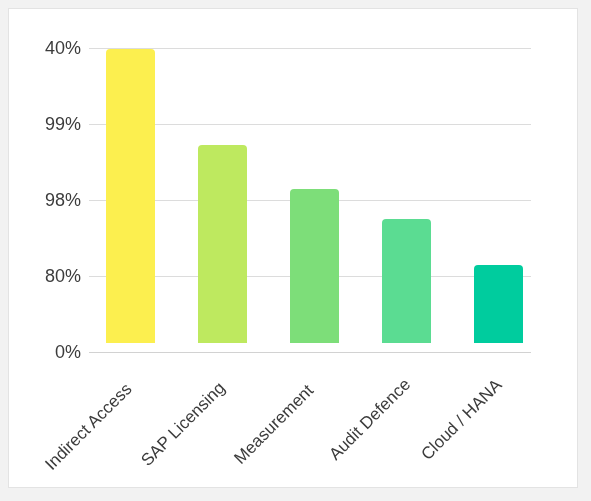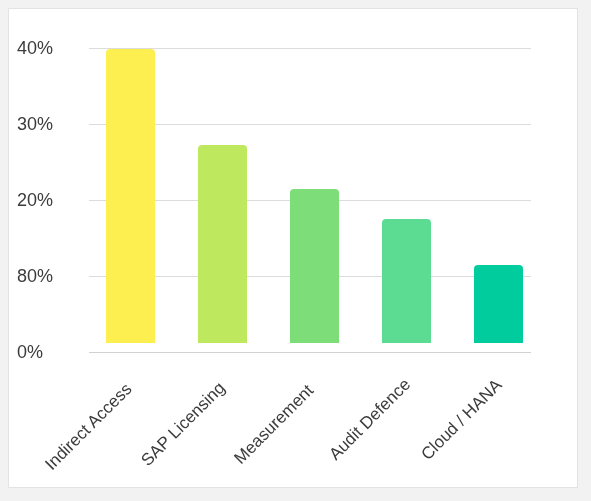--- a/index.html
+++ b/index.html
@@ -43,20 +43,21 @@
     background: #dcdcdc;
   }
   .gridline.baseline {
     background: #d2d2d2;
   }
 
   .ytick-label {
     position: absolute;
     right: 0;
     width: 64px;
+    text-align: right;
     font-size: 18px;
     color: #3c3c3c;
     line-height: 1;
     transform: translateY(-50%);
     letter-spacing: 0px;
   }
   .ytick-wrap {
     position: absolute;
     left: 0;
     width: 72px;
@@ -109,24 +110,24 @@
       <div class="gridline" style="top:191px"></div>
       <div class="gridline" style="top:267px"></div>
       <div class="gridline baseline" style="top:343px"></div>
     </div>
 
     <div>
       <div class="ytick-wrap" style="top:39px">
         <span class="ytick-label">40%</span>
       </div>
       <div class="ytick-wrap" style="top:115px">
-        <span class="ytick-label">30%</span>
+        <span class="ytick-label">99%</span>
       </div>
       <div class="ytick-wrap" style="top:191px">
-        <span class="ytick-label">20%</span>
+        <span class="ytick-label">98%</span>
       </div>
       <div class="ytick-wrap" style="top:267px">
         <span class="ytick-label">80%</span>
       </div>
       <div class="ytick-wrap" style="top:343px">
         <span class="ytick-label">0%</span>
       </div>
     </div>
 
     <div class="bars-layer">

